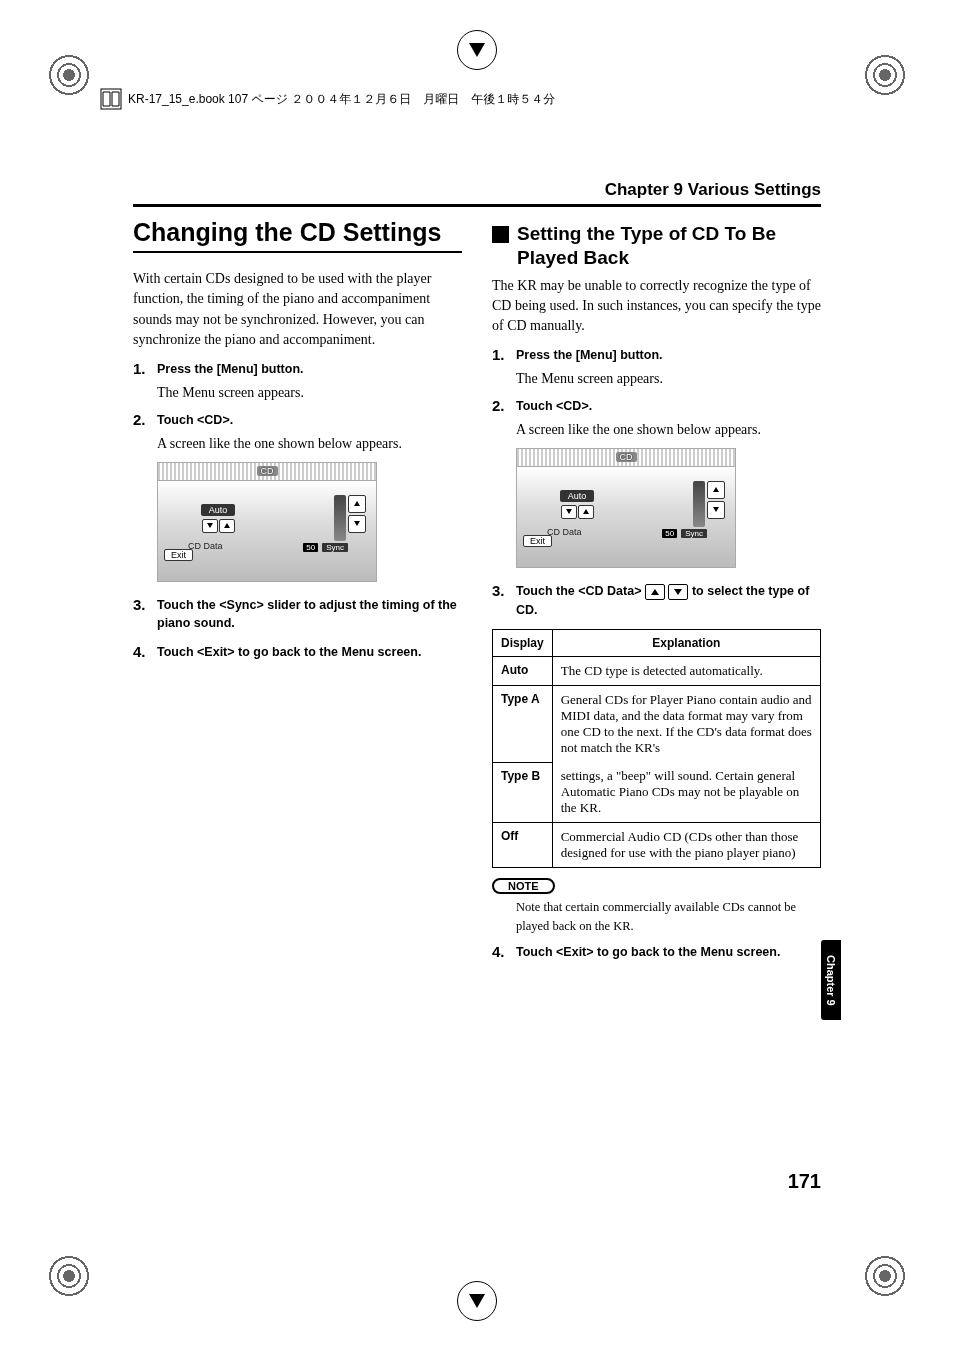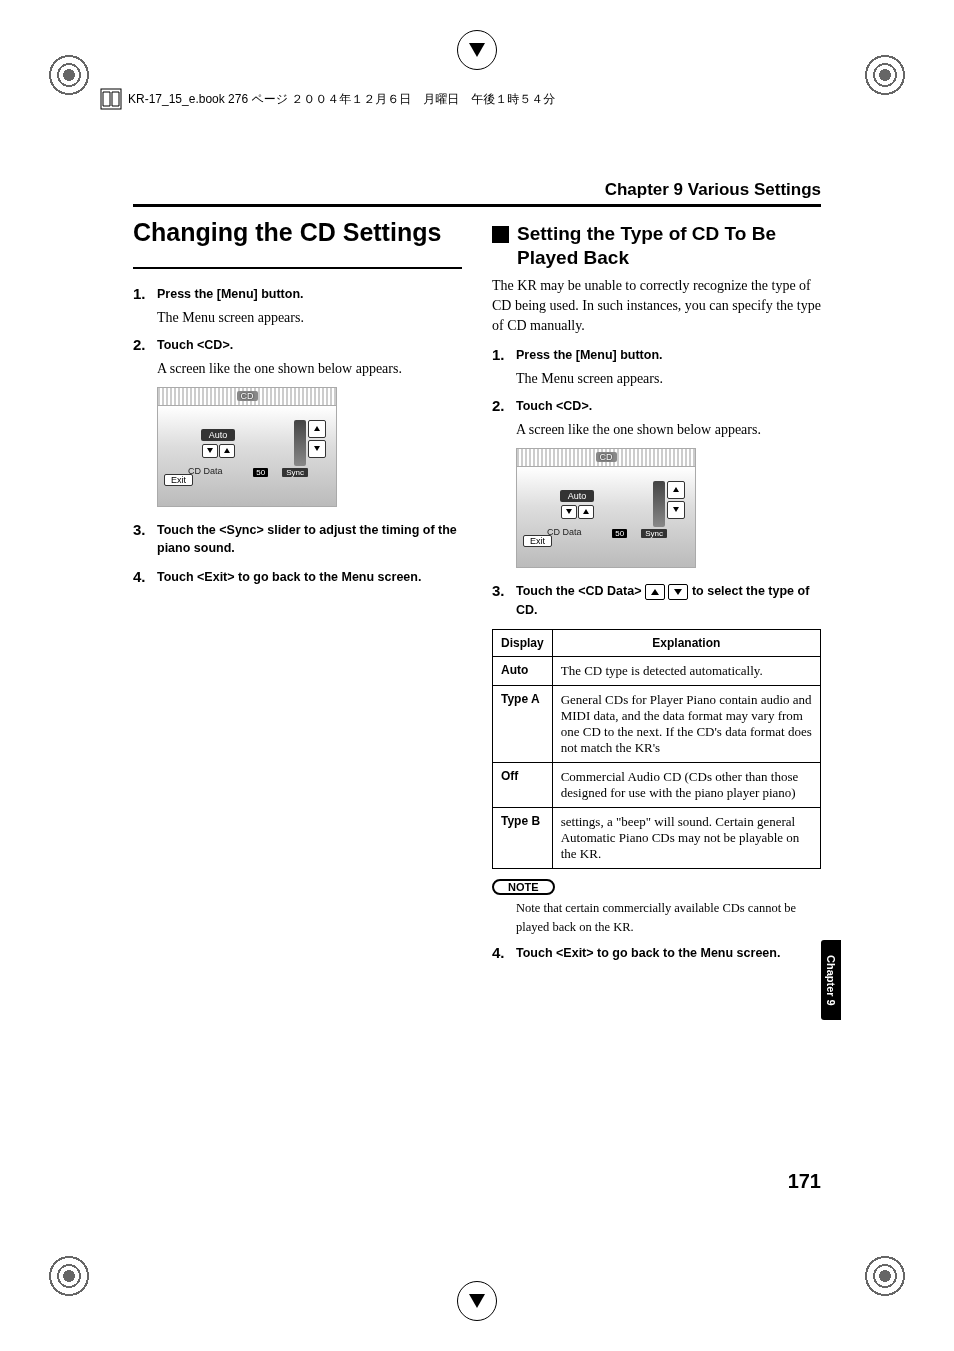--- a/index.html
+++ b/index.html
@@ -24,49 +24,49 @@
 
   .header-line { position: absolute; left: 100px; top: 88px; font-size: 12px; font-family: sans-serif; display:flex; align-items:center; gap:6px; }
   .header-line svg { flex-shrink:0; }
 
   .chapter-header { position:absolute; right:133px; top:180px; font-family: sans-serif; font-weight:bold; font-size:17px; }
   .rule { position:absolute; left:133px; right:133px; top:204px; border-top:3px solid #000; }
 
   .content { position:absolute; left:133px; right:133px; top:218px; display:flex; gap:30px; }
   .col { width: 50%; }
 
-  h1 { font-family: sans-serif; font-weight:900; font-size:25px; margin-bottom:16px; border-bottom: 2px solid #000; padding-bottom:20px;}
+  h1 { font-family: sans-serif; font-weight:900; font-size:25px; margin-bottom:16px; border-bottom: 2px solid #000; padding-bottom:4px;}
   h2 { font-family: sans-serif; font-weight:700; font-size:19px; margin-bottom:6px; margin-top:4px; line-height:1.25; display:flex; }
   h2 .sq { display:inline-block; width:17px; height:17px; background:#000; margin-right:8px; flex-shrink:0; margin-top:4px; }
   .body { font-size:14px; line-height:1.45; margin-bottom:10px; }
   ol { list-style:none; }
   ol > li { margin-bottom:10px; position:relative; padding-left:24px; }
   ol > li .num { position:absolute; left:0; top:0; font-family:sans-serif; font-weight:bold; font-size:15px; }
   ol > li .step { font-family:sans-serif; font-weight:bold; font-size:12.5px; line-height:1.5; }
   ol > li .step .inline-icon { display:inline-block; vertical-align:middle; width:20px; height:16px; border:1px solid #000; border-radius:2px; position:relative; background:#fff; }
   ol > li .step .inline-icon.up::after { content:""; position:absolute; left:50%; top:50%; transform:translate(-50%,-50%); width:0;height:0;border-left:4px solid transparent;border-right:4px solid transparent;border-bottom:6px solid #000; }
   ol > li .step .inline-icon.down::after { content:""; position:absolute; left:50%; top:50%; transform:translate(-50%,-50%); width:0;height:0;border-left:4px solid transparent;border-right:4px solid transparent;border-top:6px solid #000; }
   ol > li .sub { font-size:14px; margin-top:6px; }
 
-  .screen { margin: 8px auto 14px 24px; width: 180px; border:1px solid #aaa; }
+  .screen { margin: 8px auto 14px 24px; width: 220px; border:1px solid #aaa; }
   .screen-header { height:18px; background: repeating-linear-gradient(90deg,#ccc 0 2px,#fff 2px 4px); border-bottom:1px solid #aaa; display:flex; align-items:center; justify-content:center; font-size:9px; font-family:sans-serif; color:#fff; text-shadow:0 0 2px #000; }
   .screen-header span { background:#888; padding:0 4px; border-radius:2px; }
   .screen-body { background: linear-gradient(#fff,#ddd 40%,#bbb); height:100px; position:relative; }
   .auto-box { position:absolute; left:30px; top:18px; width:60px; text-align:center; }
   .auto-lbl { background:#333; color:#fff; font-size:9px; font-family:sans-serif; padding:1px 8px; border-radius:2px; display:inline-block; }
   .mini-btns { margin-top:2px; display:flex; gap:1px; justify-content:center; }
   .mini-btn { width:16px; height:14px; background:#fff; border:1px solid #333; border-radius:2px; display:flex; align-items:center; justify-content:center; }
   .mini-btn::after { content:""; width:0;height:0; }
   .mini-btn.up::after { border-left:3px solid transparent;border-right:3px solid transparent;border-bottom:5px solid #000; }
   .mini-btn.dn::after { border-left:3px solid transparent;border-right:3px solid transparent;border-top:5px solid #000; }
   .cd-data { position:absolute; left:30px; top:60px; font-size:9px; font-family:sans-serif; color:#222; }
   .slider { position:absolute; right:30px; top:14px; width:12px; height:46px; background:linear-gradient(#444,#888); border-radius:2px; }
   .slider-btns { position:absolute; right:10px; top:14px; width:18px; }
   .slider-btns .mini-btn { margin-bottom:2px; width:18px; height:18px; }
-  .sync { position:absolute; right:28px; top:62px; display:flex; align-items:center; gap:14px; font-size:8px; font-family:sans-serif; }
+  .sync { position:absolute; right:28px; top:62px; display:flex; align-items:center; gap:4px; font-size:8px; font-family:sans-serif; }
   .sync-val { background:#000; color:#fff; padding:0 3px; border-radius:1px; }
   .sync-lbl { background:#333; color:#fff; padding:0 4px; border-radius:1px; }
   .exit { position:absolute; left:6px; bottom:20px; background:#fff; border:1px solid #333; font-size:9px; font-family:sans-serif; padding:0 6px; border-radius:2px; }
 
   table { border-collapse: collapse; width:100%; font-size:13px; margin-top:6px; }
   th, td { border:1px solid #000; padding:6px 8px; vertical-align:top; }
   th { font-family:sans-serif; font-weight:bold; text-align:center; background:#fff; font-size:12px; }
   td.k { font-family:sans-serif; font-weight:bold; font-size:12px; white-space:nowrap; }
   .merged { border-top:none; }
   .merged-above { border-bottom:none; }
@@ -94,30 +94,31 @@
     <div class="ring"></div>
   </div>
 <div class="center-mark center-top"></div>
 <div class="center-mark center-bot"></div>
 
 <div class="header-line">
   <svg width="22" height="22" viewBox="0 0 22 22">
       <rect x="1" y="1" width="20" height="20" fill="none" stroke="#000"></rect>
       <path d="M3 4h7v14H3zM12 4h7v14h-7z" fill="none" stroke="#000"></path>
     </svg>
-  <span>KR-17_15_e.book  276 ページ  ２００４年１２月６日　月曜日　午後１時５４分</span>
+  <span>KR-17_15_e.book  107 ページ  ２００４年１２月６日　月曜日　午後１時５４分</span>
 </div>
 
 <div class="chapter-header">Chapter 9 Various Settings</div>
 <div class="rule"></div>
 
 <div class="content">
 
   <div class="col">
     <h1>Changing the CD Settings</h1>
+    <p class="body">With certain CDs designed to be used with the player function, the timing of the piano and accompaniment sounds may not be synchronized. However, you can synchronize the piano and accompaniment.</p>
     <ol>
       <li>
         <span class="num">1.</span>
         <div class="step">Press the [Menu] button.</div>
         <div class="sub">The Menu screen appears.</div>
       </li>
       <li>
         <span class="num">2.</span>
         <div class="step">Touch &lt;CD&gt;.</div>
         <div class="sub">A screen like the one shown below appears.</div>
@@ -227,27 +228,27 @@
       </tr>
       <tr>
         <td class="k">Auto</td>
         <td>The CD type is detected automatically.</td>
       </tr>
       <tr>
         <td class="k">Type A</td>
         <td class="merged-above">General CDs for Player Piano contain audio and MIDI data, and the data format may vary from one CD to the next. If the CD's data format does not match the KR's</td>
       </tr>
       <tr>
+        <td class="k">Type B</td>
+        <td class="merged">settings, a "beep" will sound. Certain general Automatic Piano CDs may not be playable on the KR.</td>
+      </tr>
+      <tr>
         <td class="k">Off</td>
         <td>Commercial Audio CD (CDs other than those designed for use with the piano player piano)</td>
       </tr>
-      <tr>
-        <td class="k">Type B</td>
-        <td class="merged">settings, a "beep" will sound. Certain general Automatic Piano CDs may not be playable on the KR.</td>
-      </tr>
     </tbody>
       </table>
 
     <div class="note-badge">NOTE</div>
     <p class="note-text">Note that certain commercially available CDs cannot be played back on the KR.</p>
 
     <ol style="margin-top:8px;">
       <li>
         <span class="num">4.</span>
         <div class="step">Touch &lt;Exit&gt; to go back to the Menu screen.</div>

